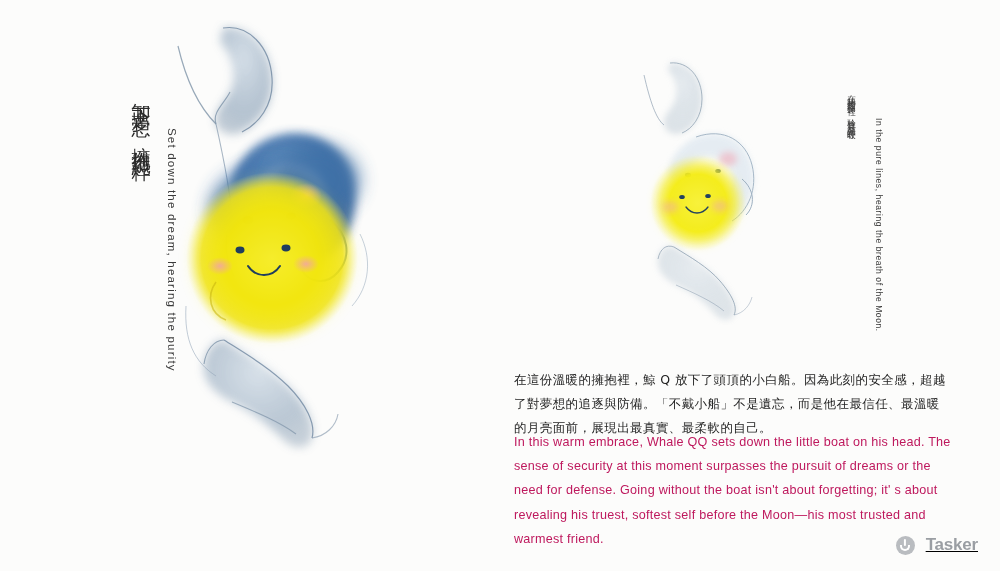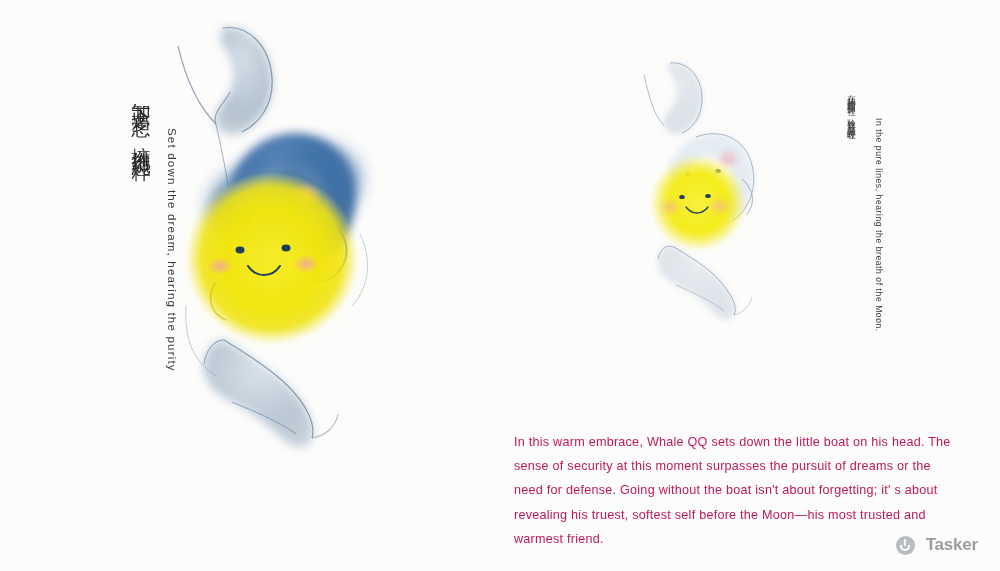--- a/index.html
+++ b/index.html
@@ -97,20 +97,21 @@
   }
 
   
   .logo {
     position: absolute;
     right: 22px;
     bottom: 16px;
     display: flex;
     align-items: center;
     gap: 11px;
+    text-decoration: underline;
   }
   .logo-mark {
     width: 19px;
     height: 19px;
     border-radius: 50%;
     background: #b9bcc0;
     position: relative;
     display: inline-block;
   }
   .logo-mark::before {
@@ -286,20 +287,21 @@
       <path d="M104 260 C114 258 120 250 122 242" fill="none" stroke="#8296a9" stroke-width="0.8" opacity="0.55"></path>
     </g>
   </svg>
 
   <div class="vtitle-zh">卸下夢想，擁抱純粹。</div>
   <div class="vtitle-en">Set down the dream, hearing the purity</div>
 
   <div class="vcap-zh">在純粹的線條裡，聆聽月亮的呼吸。</div>
   <div class="vcap-en">In the pure lines, hearing the breath of the Moon.</div>
 
+  <div class="body-zh">在這份溫暖的擁抱裡，鯨 Q 放下了頭頂的小白船。因為此刻的安全感，超越了對夢想的追逐與防備。「不戴小船」不是遺忘，而是他在最信任、最溫暖的月亮面前，展現出最真實、最柔軟的自己。</div>
   <div class="body-en">In this warm embrace, Whale QQ sets down the little boat on his head. The sense of security at this moment surpasses the pursuit of dreams or the need for defense. Going without the boat isn't about forgetting; it' s about revealing his truest, softest self before the Moon—his most trusted and warmest friend.</div>
 
   <div class="logo">
     <span class="logo-mark"></span>
     <span class="logo-text">Tasker</span>
   </div>
 
 </div>
 
 </body></html>

